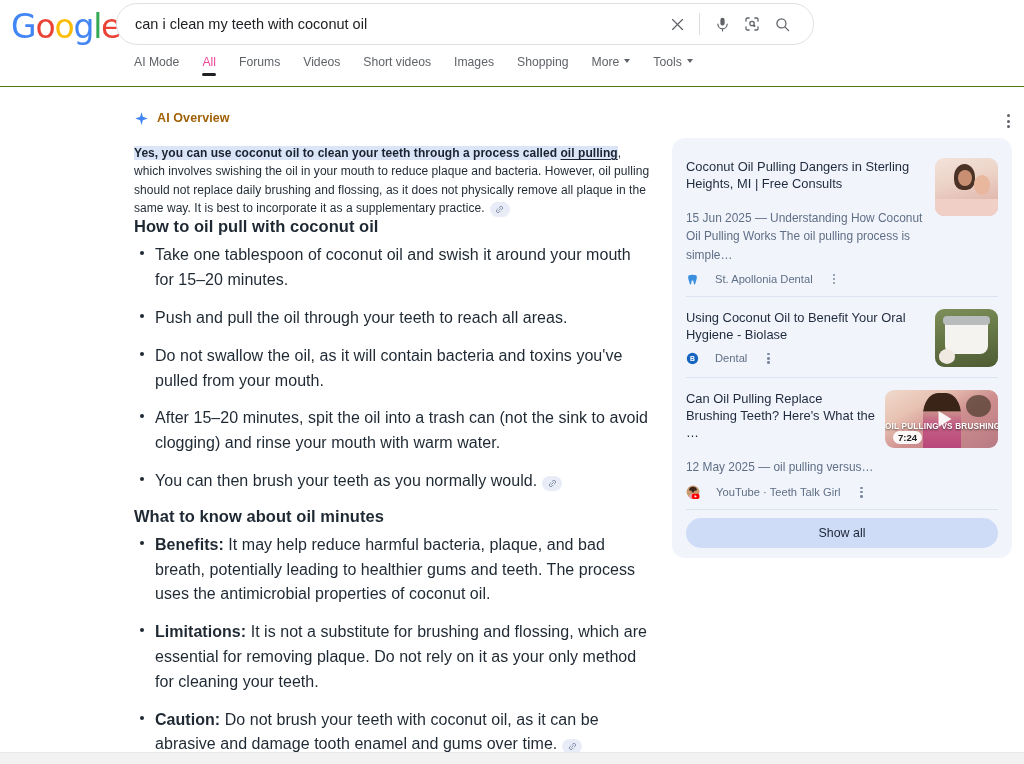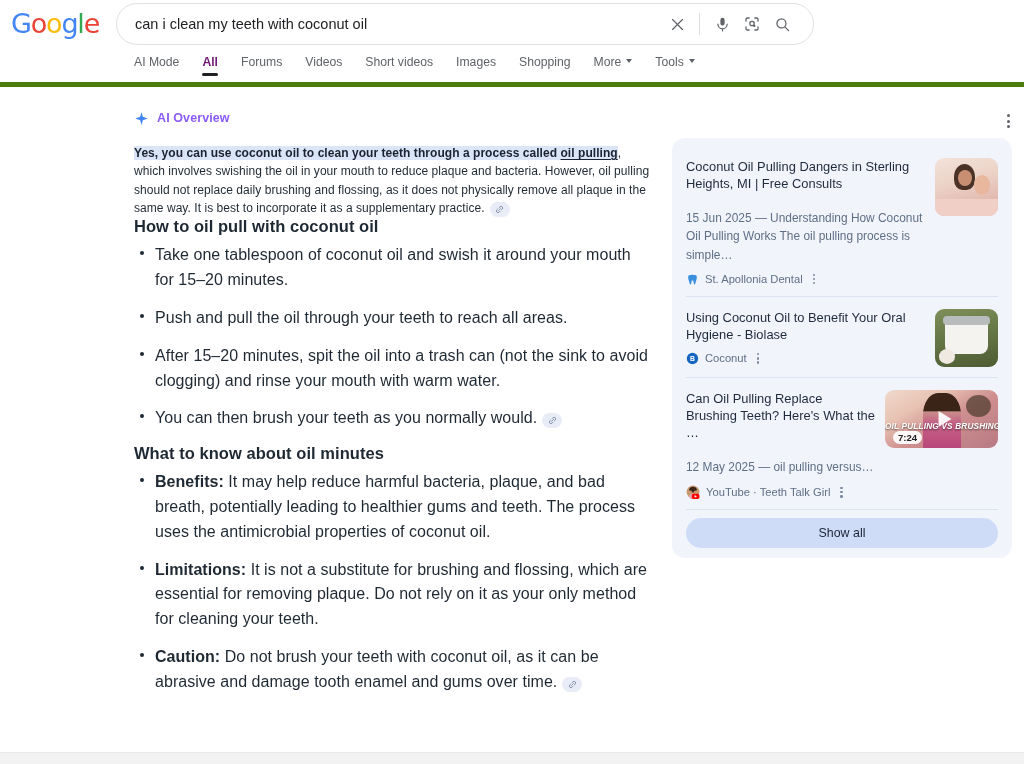--- a/index.html
+++ b/index.html
@@ -9,21 +9,21 @@
     font-family: "Liberation Sans", "DejaVu Sans", sans-serif;
     overflow: hidden;
   }
   body { position: relative; }
 
   
   .header { position: relative; height: 48px; }
   .g-logo {
     position: absolute; left: 11px; top: 10px;
     font-family: "DejaVu Sans", sans-serif;
-    font-size: 27px; letter-spacing: -1.2px; line-height: 1;
+    font-size: 33px; letter-spacing: -1.2px; line-height: 1;
     font-weight: 400; user-select: none;
   }
   .g-logo span:nth-child(1) { color: #4285f4; }
   .g-logo span:nth-child(2) { color: #ea4335; }
   .g-logo span:nth-child(3) { color: #fbbc05; }
   .g-logo span:nth-child(4) { color: #4285f4; }
   .g-logo span:nth-child(5) { color: #34a853; }
   .g-logo span:nth-child(6) { color: #ea4335; }
 
   .searchbar {
@@ -41,53 +41,53 @@
   .sb-icons { display: flex; align-items: center; padding-right: 16px; gap: 0; }
   .sb-btn {
     width: 30px; height: 30px; display: flex; align-items: center;
     justify-content: center; cursor: pointer; background: none; border: none;
   }
   .sb-divider { width: 1px; height: 22px; background: #dadce0; margin: 0 7px; }
 
   
   .navbar {
     position: absolute; left: 0; top: 48px; width: 1024px; height: 39px;
-    border-bottom: 5px solid #4d7c0f;
+    border-bottom: 1px solid #4d7c0f;
   }
   .navtabs {
     position: absolute; left: 134px; top: 0; display: flex;
     align-items: center; height: 39px; gap: 0;
   }
   .navtab {
     font-size: 12.2px; color: #5f6368; padding: 0 0 11px 0;
     margin-right: 23px; cursor: pointer; white-space: nowrap;
     position: relative; line-height: 1; display: flex; align-items: center; gap: 3px;
   }
-  .navtab.active { color: #701a75; font-weight: 700; }
+  .navtab.active { color: #ec4899; font-weight: 400; }
   .navtab.active::after {
     content: ""; position: absolute; left: 0; right: 0; bottom: 3px;
     height: 3px; background: #202124; border-radius: 2px;
   }
   .caret {
     width: 0; height: 0; border-left: 3px solid transparent;
     border-right: 3px solid transparent; border-top: 4px solid #5f6368;
     display: inline-block; margin-left: 2px; margin-bottom: 1px;
   }
 
   
   .content { position: absolute; left: 0; top: 88px; width: 1024px; }
 
   
   .ai-col { position: absolute; left: 134px; top: 0; width: 520px; }
 
   .ai-head {
     display: flex; align-items: center; gap: 8px; height: 30px;
     margin-top: 15px;
   }
-  .ai-head-label { font-size: 12.5px; color: #8b5cf6; font-weight: 700; letter-spacing: .1px; }
+  .ai-head-label { font-size: 12.5px; color: #a16207; font-weight: 700; letter-spacing: .1px; }
 
   .ai-kebab {
     position: absolute; left: 1000px; top: 108px; width: 20px; height: 26px;
     display: flex; flex-direction: column; align-items: center;
     justify-content: center; gap: 2.5px; cursor: pointer;
   }
   .ai-kebab i { width: 3px; height: 3px; border-radius: 50%; background: #5f6368; display: block; }
 
   .ai-body { margin-top: 11px; }
   .ai-para {
@@ -132,21 +132,21 @@
   }
   .src-text { flex: 1; min-width: 0; }
   .src-title {
     font-size: 12.9px; line-height: 1.33; color: #1f2a3d;
     font-weight: 400; letter-spacing: .01px;
   }
   .src-snippet {
     font-size: 11.9px; line-height: 1.52; color: #5f6f86;
     margin-top: 17px; letter-spacing: .01px;
   }
-  .src-foot { display: flex; align-items: center; gap: 6px; margin-top: 9px; }
+  .src-foot { display: flex; align-items: center; gap: 16px; margin-top: 9px; }
   .src-site { font-size: 11.2px; color: #5f6f86; white-space: nowrap; }
   .src-kebab {
     display: flex; flex-direction: column; gap: 1.8px;
     align-items: center; margin-left: 4px; cursor: pointer;
   }
   .src-kebab i { width: 2.4px; height: 2.4px; border-radius: 50%; background: #7b8aa1; }
   .src-sep { height: 1px; background: #dde3f0; margin: 0 14px; }
 
   .thumb {
     width: 63px; height: 58px; border-radius: 9px; flex-shrink: 0;
@@ -164,21 +164,21 @@
 
   .play-btn {
     position: absolute; left: 50%; top: 50%; transform: translate(-50%,-50%);
     width: 0; height: 0; border-left: 13px solid rgba(255,255,255,.93);
     border-top: 8px solid transparent; border-bottom: 8px solid transparent;
     margin-left: 3px;
   }
   .vid-overlay {
     position: absolute; left: 0; right: 0; bottom: 17px; text-align: center;
     font-size: 8.2px; font-weight: 700; color: #fff; letter-spacing: .2px;
-    text-shadow: 0 1px 2px rgba(0,0,0,.6); white-space: nowrap; font-style: italic;
+    text-shadow: 0 1px 2px rgba(0,0,0,.6); white-space: nowrap;
   }
   .vid-dur {
     position: absolute; left: 8px; bottom: 4px;
     background: rgba(255,255,255,.92); color: #202124;
     font-size: 9.5px; font-weight: 700; padding: 1px 5px; border-radius: 9px;
   }
 
   .bottom-bar {
     position: absolute; left: 0; top: 752px; width: 1024px; height: 12px;
     background: #f2f2f2; border-top: 1px solid #e8e8e8;
@@ -277,20 +277,21 @@
               <path d="M9.5 14.5 L14.5 9.5 M10.8 7.2 L13 5a4.3 4.3 0 0 1 6.1 6.1l-2.2 2.2 M13.2 16.8 L11 19a4.3 4.3 0 0 1-6.1-6.1l2.2-2.2" stroke="#6b7a96" stroke-width="2" fill="none" stroke-linecap="round"></path>
             </svg>
           </span>
       </p>
 
       <div id="ai-sections">
           <div class="ai-h2">How to oil pull with coconut oil</div>
           <ul class="ai-list">
             <li><span>Take one tablespoon of coconut oil and swish it around your mouth for 15–20 minutes.</span></li>
             <li><span>Push and pull the oil through your teeth to reach all areas.</span></li>
+            <li><span>Do not swallow the oil, as it will contain bacteria and toxins you've pulled from your mouth.</span></li>
             <li><span>After 15–20 minutes, spit the oil into a trash can (not the sink to avoid clogging) and rinse your mouth with warm water.</span></li>
             <li><span>You can then brush your teeth as you normally would.</span><span class="cite-chip">
                 <svg width="9" height="9" viewBox="0 0 24 24">
                   <path d="M9.5 14.5 L14.5 9.5 M10.8 7.2 L13 5a4.3 4.3 0 0 1 6.1 6.1l-2.2 2.2 M13.2 16.8 L11 19a4.3 4.3 0 0 1-6.1-6.1l2.2-2.2" stroke="#6b7a96" stroke-width="2" fill="none" stroke-linecap="round"></path>
                 </svg>
               </span></li>
           </ul>
           <div class="ai-h2">What to know about oil minutes</div>
           <ul class="ai-list">
             <li><b>Benefits:</b><span> It may help reduce harmful bacteria, plaque, and bad breath, potentially leading to healthier gums and teeth. The process uses the antimicrobial properties of coconut oil.</span></li>
@@ -338,21 +339,21 @@
       </div>
       <div class="src-sep"></div>
       <div class="src-card">
         <div class="src-text">
           <div class="src-title">Using Coconut Oil to Benefit Your Oral Hygiene - Biolase</div>
           <div class="src-foot">
             <svg width="13" height="13" viewBox="0 0 24 24">
               <circle cx="12" cy="12" r="10.5" fill="#1565c0"></circle>
               <text x="12" y="16.4" font-size="12.5" font-weight="700" fill="#ffffff" text-anchor="middle" font-family="Liberation Sans, sans-serif">B</text>
             </svg>
-            <span class="src-site">Coconut</span>
+            <span class="src-site">Dental</span>
             <span class="src-kebab">
               <i></i>
               <i></i>
               <i></i>
             </span>
           </div>
         </div>
         <div class="thumb" style="background:linear-gradient(170deg,#7e8f5a 0%,#6d7f4c 30%,#4e5c33 100%);">
           <div style="position:absolute;left:16%;top:16%;width:68%;height:62%;background:#f4f3ef;border-radius:4px 4px 8px 8px;"></div>
           <div style="position:absolute;left:12%;top:13%;width:76%;height:15%;background:#b9bcbd;border-radius:4px;"></div>

